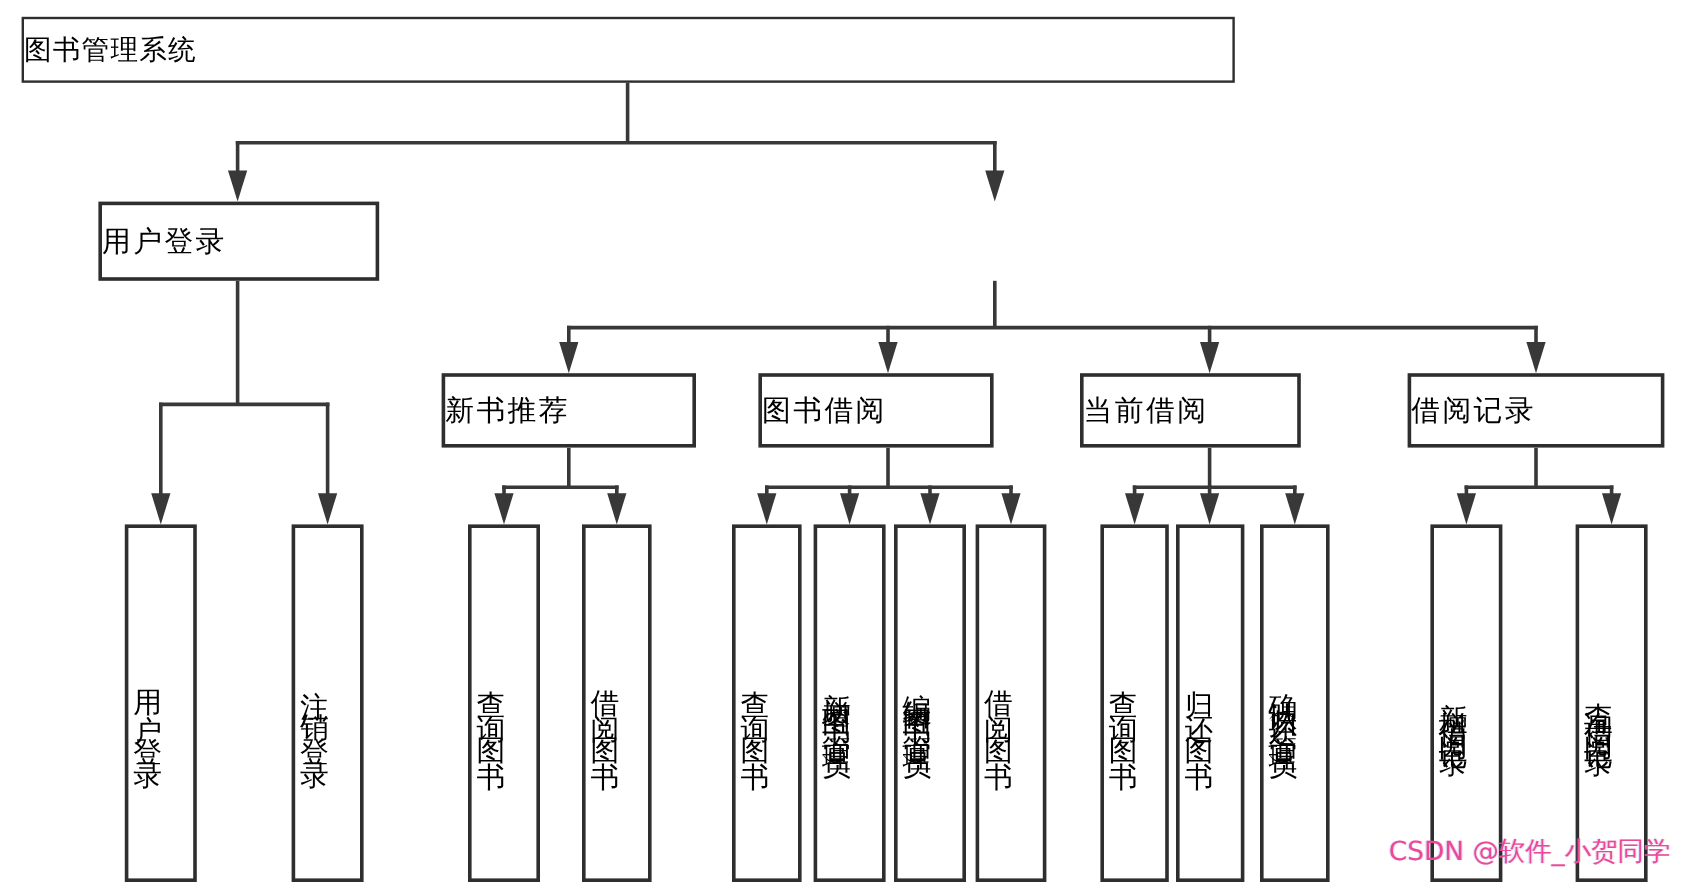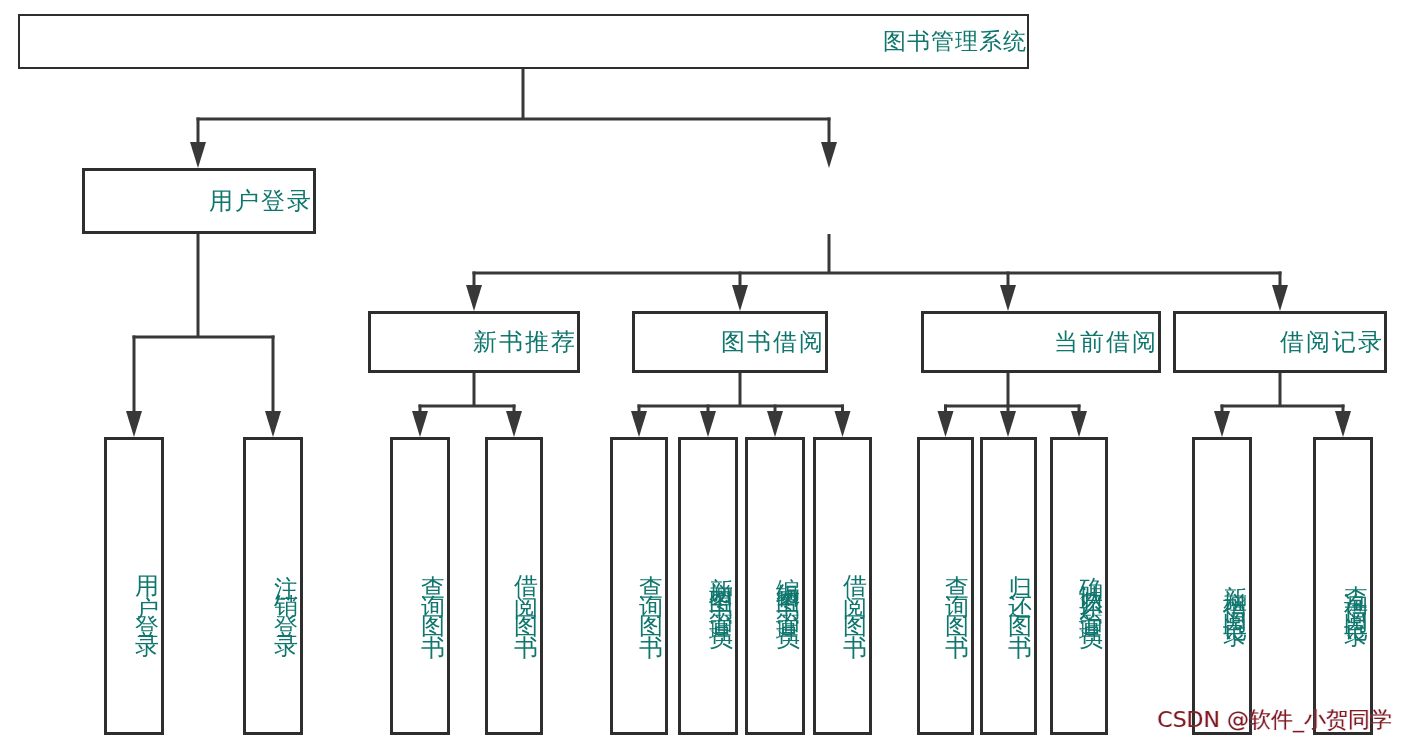--- a/index.html
+++ b/index.html
@@ -20,66 +20,65 @@
     left: 0; top: 0;
     width: 1405px; height: 747px;
   }
   .node {
     position: absolute;
     box-sizing: border-box;
     background: #ffffff;
     border: 3px solid #2e2e2e;
     display: flex;
     align-items: center;
-    justify-content: flex-end;
-    color: #0f766e;
-    font-family: Liberation Mono, monospace;
+    justify-content: flex-start;
+    color: #000000;
   }
   .root  { border-width: 2px; font-size: 23px; letter-spacing: 1px; }
   .h2    { font-size: 24px; letter-spacing: 2px; }
   .h3    { font-size: 24px; letter-spacing: 2px; }
   .leaf  { top: 437px; height: 298px; font-size: 24px; }
   .leaf span {
     writing-mode: vertical-rl;
     text-orientation: mixed;
     display: block;
   }
   .v4 span { letter-spacing: 20px; padding-top: 20px; }
   .v6 span { letter-spacing: 8px;  padding-top: 8px;  }
   .v9 span { letter-spacing: 7px;  padding-top: 7px;  }
 
   
   #n-root  { left: 18px;  top: 14px;  width: 1011px; height: 55px; }
   #n-ulog  { left: 82px;  top: 168px; width: 234px;  height: 66px; }
   #n-bmgmt { left: 712px; top: 168px; width: 234px;  height: 66px; }
   #n-nbr   { left: 368px; top: 311px; width: 212px;  height: 62px; }
   #n-bb    { left: 632px; top: 311px; width: 196px;  height: 62px; }
-  #n-cb    { left: 921px; top: 311px; width: 240px;  height: 62px; }
+  #n-cb    { left: 900px; top: 311px; width: 184px;  height: 62px; }
   #n-brr   { left: 1173px;top: 311px; width: 214px;  height: 62px; }
 
   #l-a1 { left: 104px;  width: 60px; }
   #l-a2 { left: 243px;  width: 60px; }
   #l-b1 { left: 390px;  width: 60px; }
   #l-b2 { left: 485px;  width: 58px; }
   #l-c1 { left: 610px;  width: 58px; }
   #l-c2 { left: 678px;  width: 60px; }
   #l-c3 { left: 745px;  width: 60px; }
   #l-c4 { left: 813px;  width: 59px; }
   #l-d1 { left: 917px;  width: 57px; }
   #l-d2 { left: 980px;  width: 57px; }
   #l-d3 { left: 1050px; width: 58px; }
   #l-e1 { left: 1192px; width: 60px; }
   #l-e2 { left: 1313px; width: 60px; }
 
   .watermark {
     position: absolute;
     right: 13px;
-    bottom: 12px;
+    bottom: 22px;
     font-size: 22px;
-    color: #7f1d1d;
+    color: #ec4899;
     text-shadow: 1px 0 0 rgba(255,120,120,0.25), -1px 0 0 rgba(120,140,255,0.25);
     white-space: nowrap;
     z-index: 5;
     text-align: center;
   }
 </style>
 </head>
 <body>
 
 <div id="stage">

